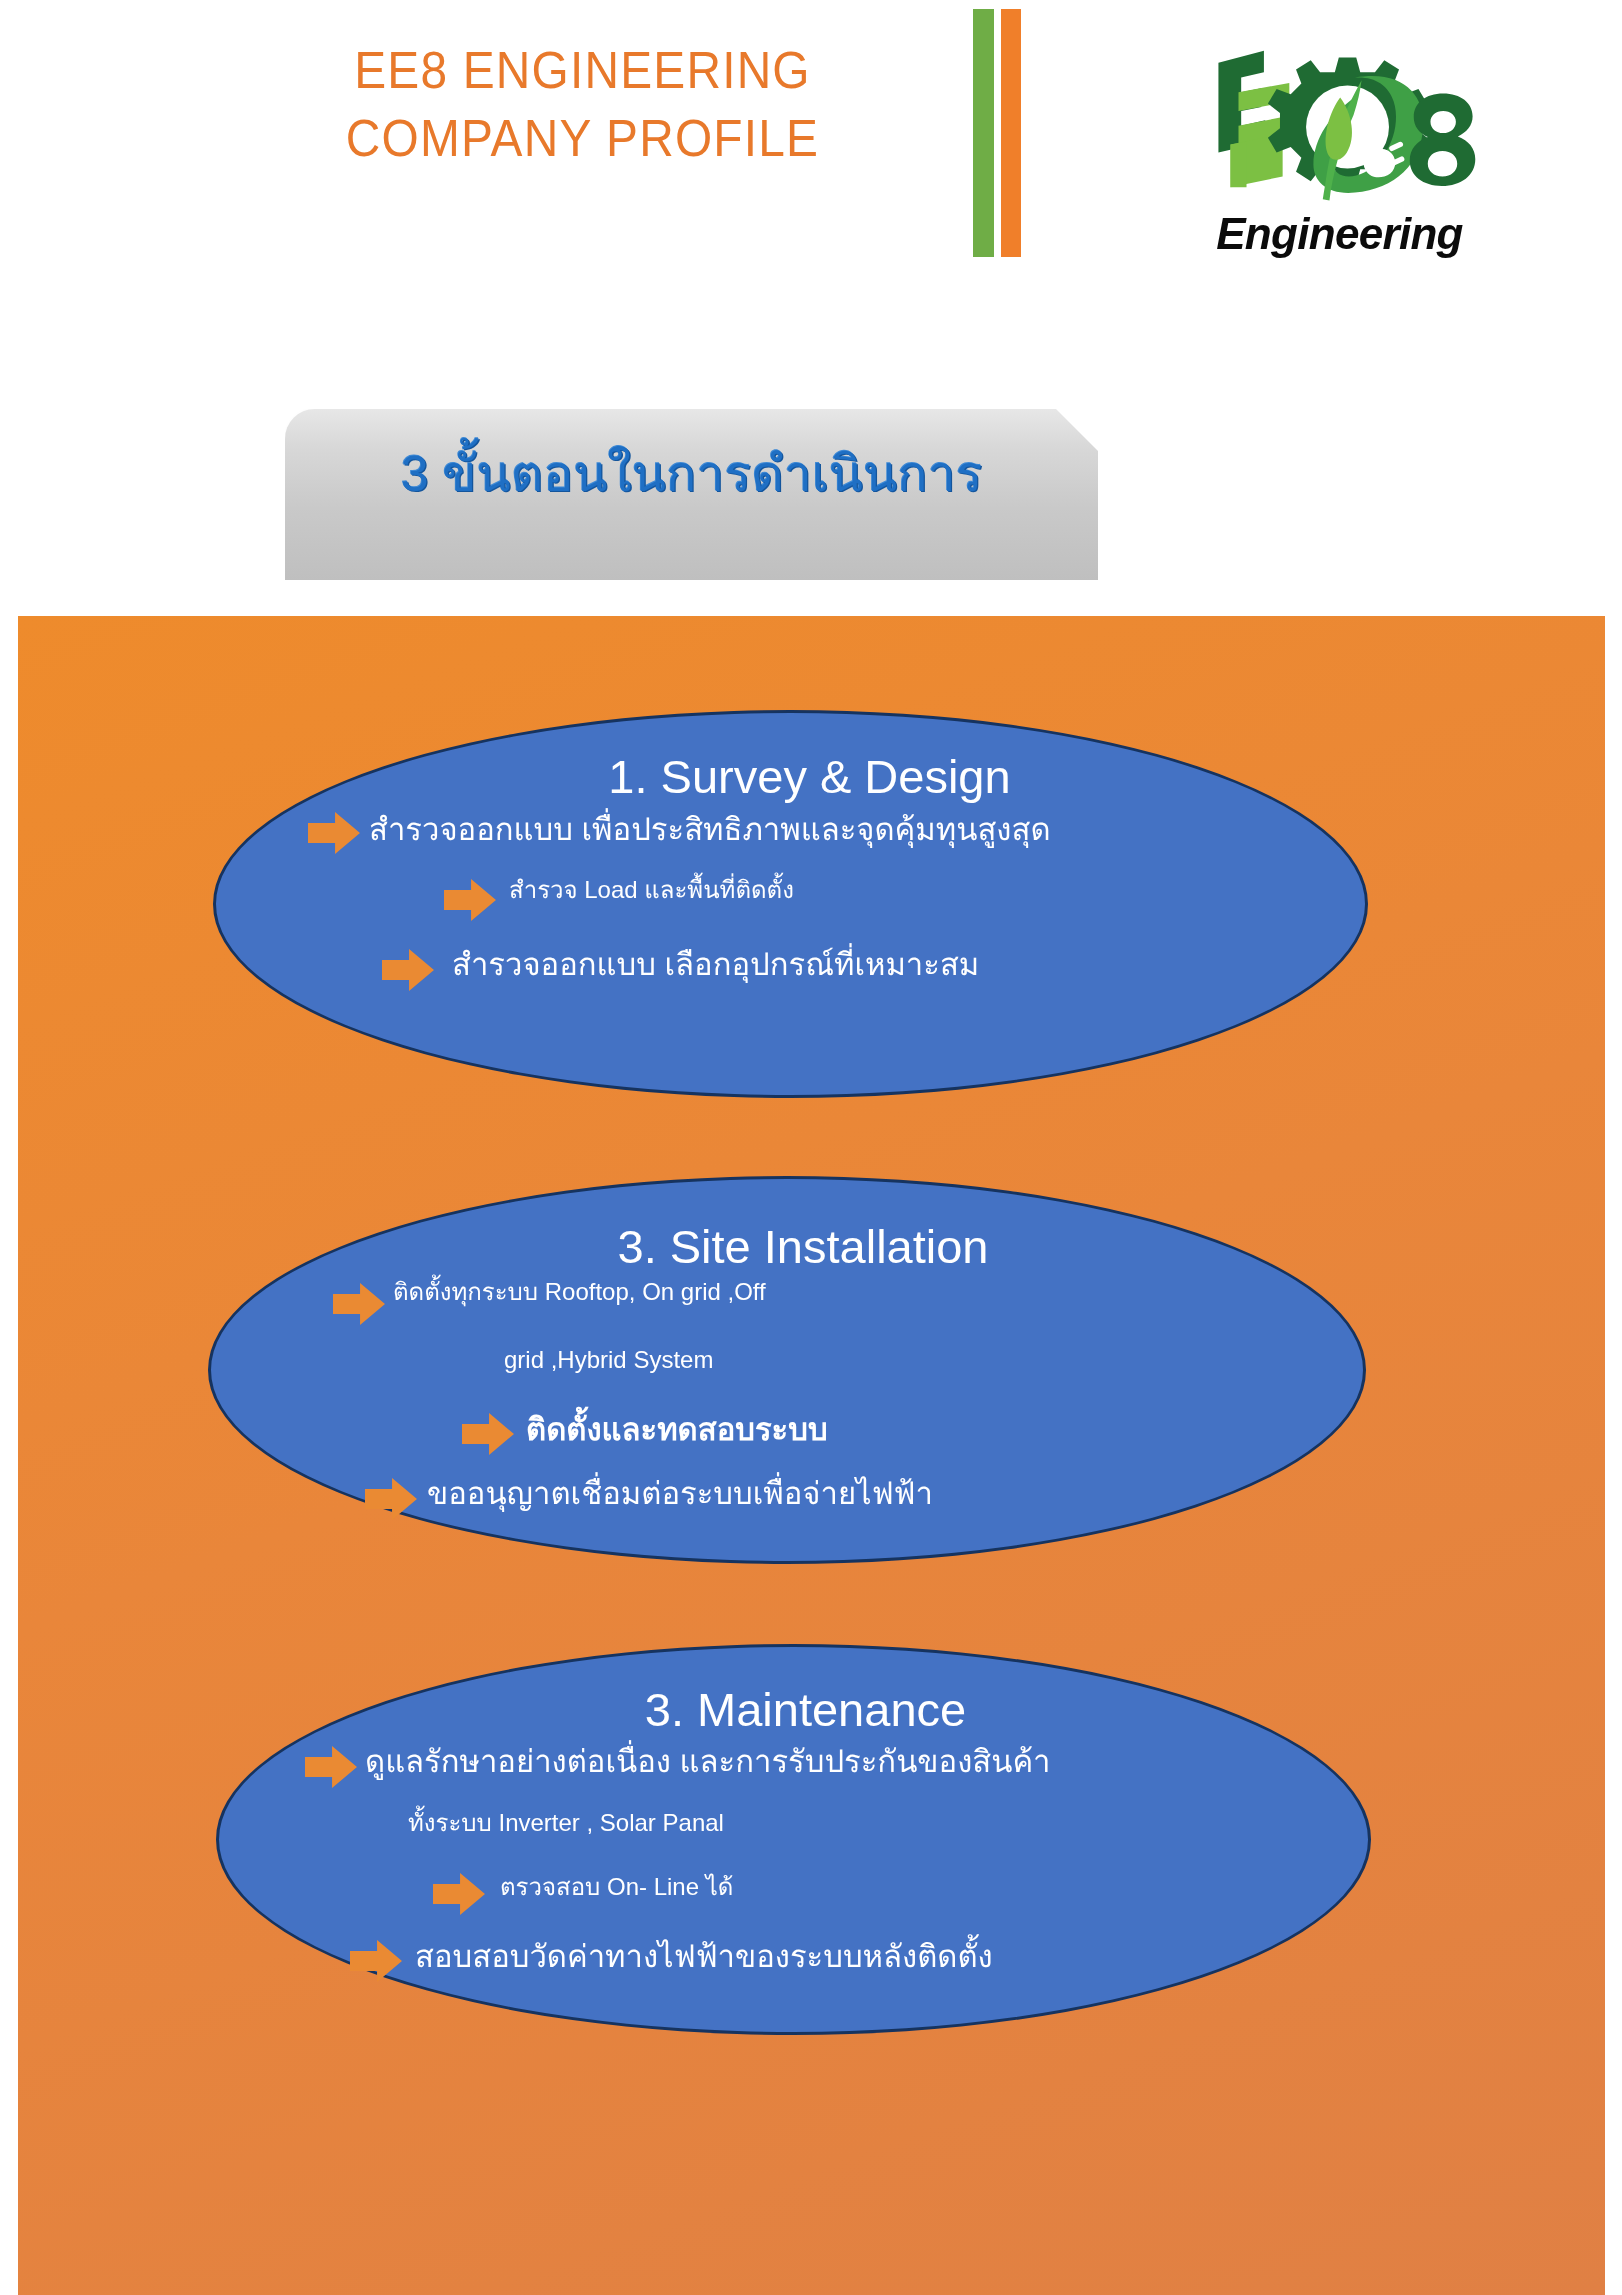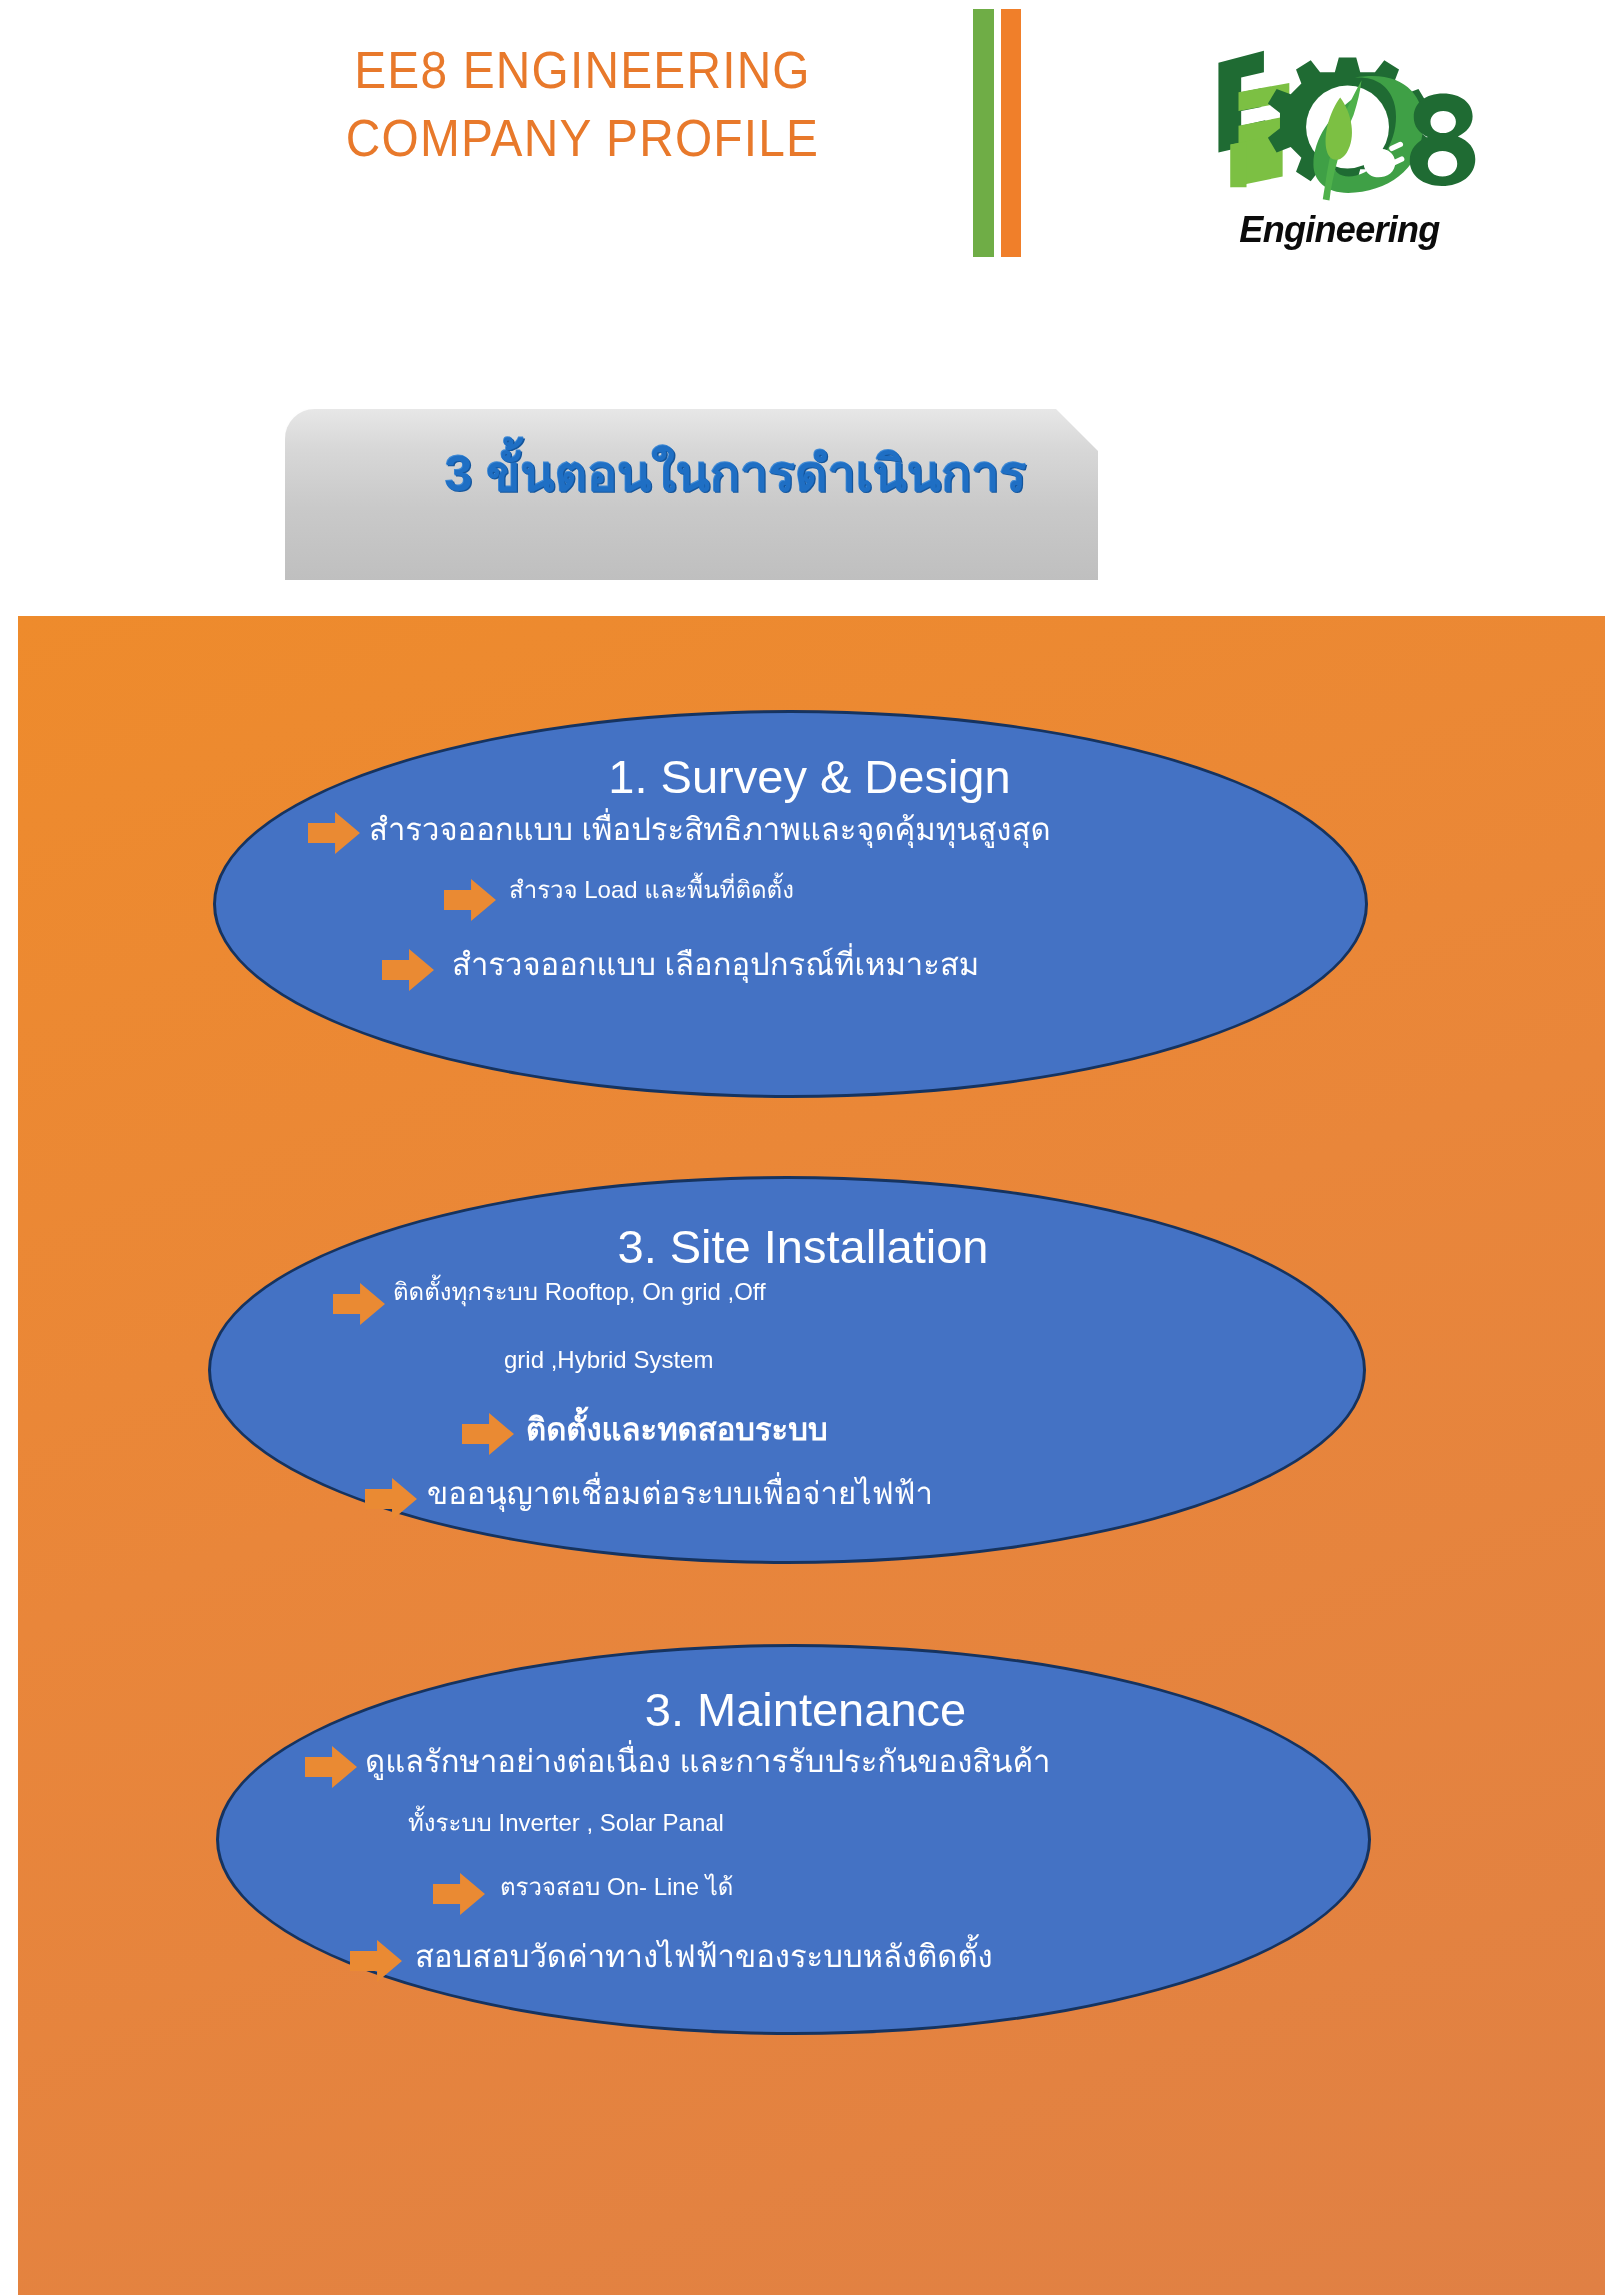--- a/index.html
+++ b/index.html
@@ -28,21 +28,21 @@
   #accent-bars{position:absolute;left:973px;top:9.4px;width:48px;height:248px;}
   #bar-green{position:absolute;left:0;top:0;width:21.4px;height:248px;background:#6FAD46;}
   #bar-orange{position:absolute;left:28px;top:0;width:20px;height:248px;background:#F07F2A;}
 
   
   #logo{position:absolute;left:1189px;top:13.4px;width:301px;height:261px;}
   #logo svg{display:block;width:301px;height:208px;}
   #logo-word{
     position:absolute;left:0;top:196px;width:301px;text-align:center;
     font-family:"Liberation Sans","DejaVu Sans",sans-serif;
-    font-style:italic;font-weight:700;font-size:36px;color:#0b0b0b;
+    font-style:italic;font-weight:700;font-size:44px;color:#0b0b0b;
     letter-spacing:-0.7px;
   }
 
   
   #orange-panel{
     position:absolute;left:18px;top:265px;width:1587px;height:2031px;
     background:
       radial-gradient(135% 95% at 12% 4%, #F5941E 0%, #F3901F 28%, #EE8A30 55%, #E5823B 78%, #DF7F42 100%);
     -webkit-mask-image:
       radial-gradient(130% 100% at 0% 100%, #000 0 63.2%, transparent 63.4%);
@@ -61,25 +61,24 @@
     position:absolute;left:285px;top:409px;width:813px;height:171px;
     background:linear-gradient(180deg,#E7E7E7 0%, #D8D8D8 22%, #C9C9C9 58%, #BFBFBF 100%);
     border-top-left-radius:29.5px;
     clip-path:polygon(0 0, calc(100% - 42px) 0, 100% 42px, 100% 100%, 0 100%);
     box-shadow:6.7px 6.7px 9.4px rgba(0,0,0,.30);
   }
   #title-banner-text{
     position:absolute;left:0;top:0;width:813px;height:128px;
     display:flex;align-items:center;justify-content:center;
     color:#1F6FC4;
-    font-size:50px;font-weight:700;
+    font-size:50px;font-weight:400;
     letter-spacing:0px;
     text-shadow:1.3px 1.3px 0 #14559c, -0.7px -0.7px 0 #3f8ad6;
     white-space:nowrap;
-    padding-left:44px;
   }
 
   
   .ellipse{
     position:absolute;
     background:#4472C4;
     border:3.3px solid #16335F;
     border-radius:50%;
     box-shadow:0 0 0 0 rgba(0,0,0,0);
   }

